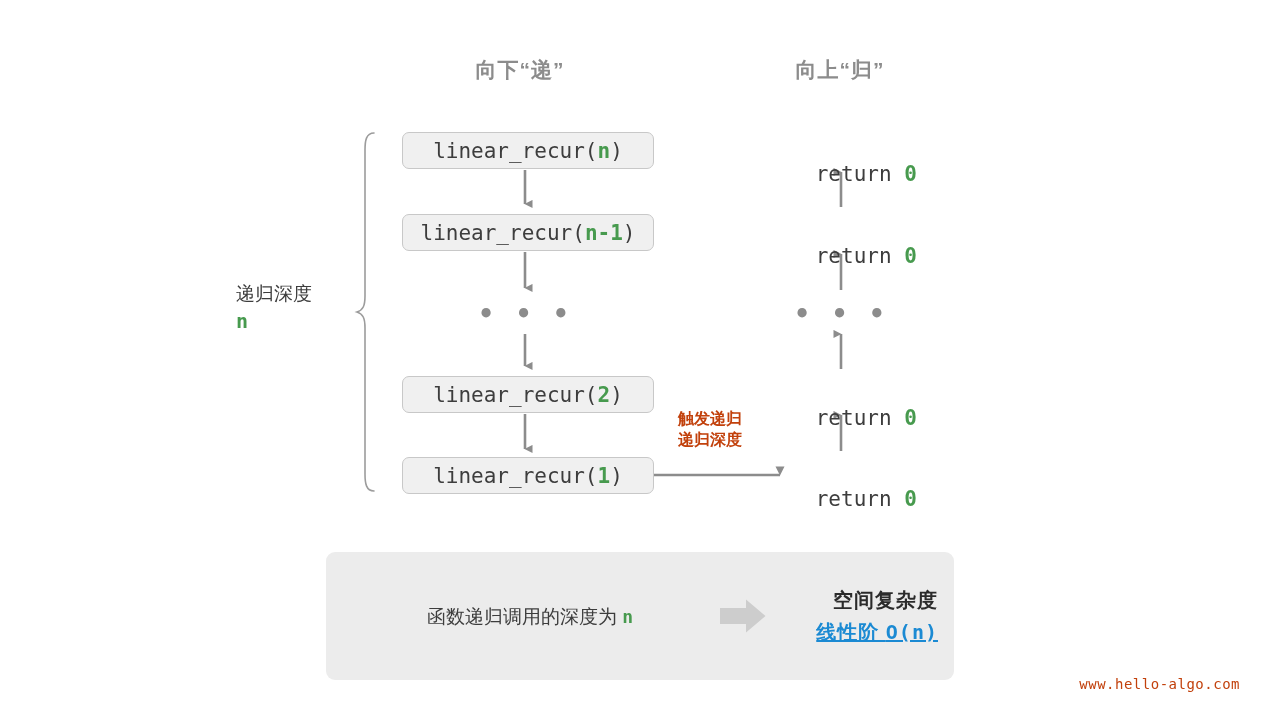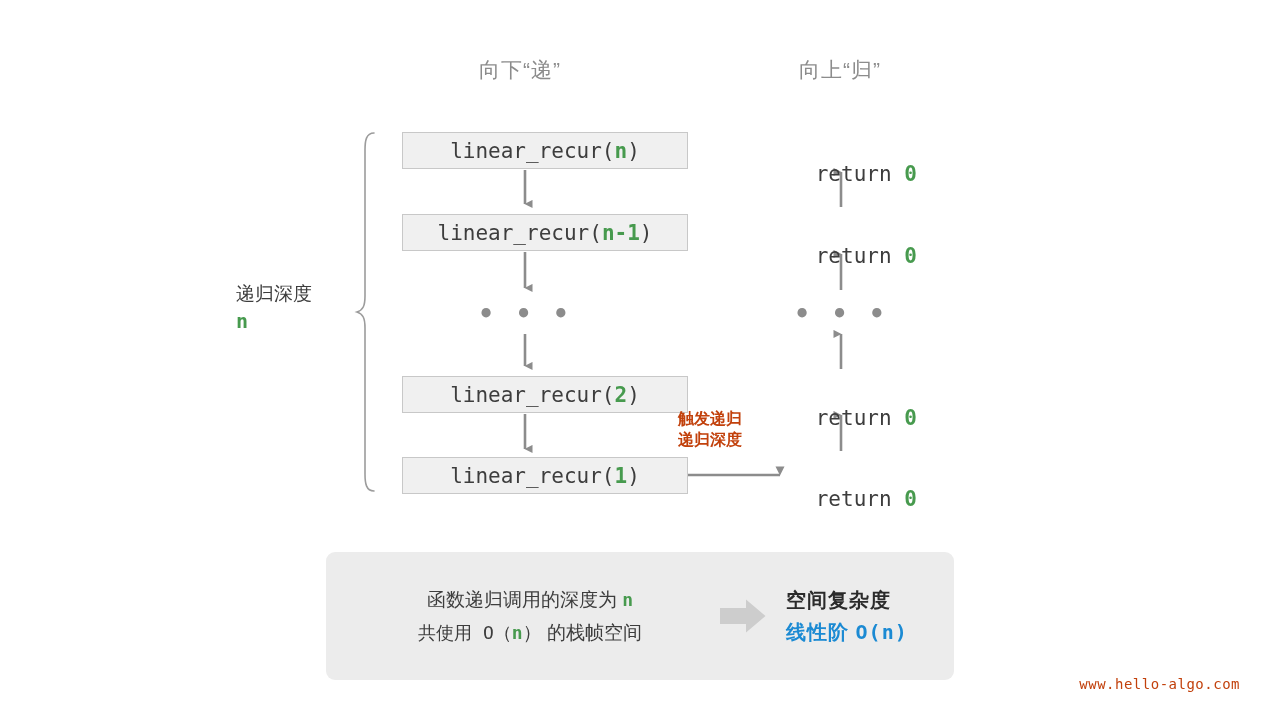--- a/index.html
+++ b/index.html
@@ -16,36 +16,36 @@
     width: 1280px;
     height: 720px;
     background: #ffffff;
     overflow: hidden;
   }
   .abs { position: absolute; }
 
   
   .col-header {
     font-size: 21px;
-    font-weight: normal;
+    font-weight: bold;
     color: #8c8c8c;
     letter-spacing: 1px;
     white-space: nowrap;
     text-align: right;
     transform: translateX(-50%);
   }
 
   
   .call-box {
     box-sizing: border-box;
-    width: 286px;
+    width: 252px;
     height: 37px;
     background: #f0f0f0;
     border: 1.3px solid #c8c8c8;
-    border-radius: 0;
+    border-radius: 7px;
     font-family: "DejaVu Sans Mono", "Liberation Mono", monospace;
     font-size: 21px;
     color: #3d3d3d;
     display: flex;
     align-items: center;
     justify-content: center;
     white-space: pre;
     letter-spacing: 0px;
   }
   .call-box .arg {
@@ -143,39 +143,40 @@
   }
   .summary-arrow-wrap {
     flex: 0 0 auto;
     width: 86px;
     display: flex;
     align-items: center;
     justify-content: center;
   }
   .summary-right {
     flex: 1 1 auto;
-    text-align: left;
+    text-align: right;
     padding-right: 16px;
   }
   .summary-right .title {
     display: block;
     font-size: 20px;
     font-weight: bold;
     color: #2b2b2b;
     line-height: 32px;
     letter-spacing: 1px;
   }
   .summary-right .value {
     display: block;
     font-size: 20px;
     font-weight: bold;
     color: #1b8ad3;
     line-height: 32px;
     letter-spacing: 1px;
     white-space: pre;
+    text-decoration: underline;
   }
   .summary-right .value .mono {
     font-family: "DejaVu Sans Mono", "Liberation Mono", monospace;
   }
 
   
   .watermark {
     font-family: "DejaVu Sans Mono", "Liberation Mono", monospace;
     font-size: 14px;
     color: #c2410c;
@@ -299,21 +300,20 @@
 
   <div class="abs trigger-note" style="left:710px; top:408px;">
     <span>触发递归</span><br>
     <span>递归深度</span>
   </div>
 
   <div class="abs summary" style="left:326px; top:552px; width:628px; height:128px;">
 
     <div class="summary-left">
       <span class="ln"><span>函数递归调用的深度为 </span><span class="g">n</span></span>
-      <span class="ln"><span class="mono">共使用 O（</span><span class="g">n</span><span>） 的栈帧空间</span></span>
     </div>
 
     <div class="summary-arrow-wrap">
       <svg width="46" height="34" viewBox="0 0 46 34">
         <path d="M0,9 L26,9 L26,0.5 L45.5,17 L26,33.5 L26,25 L0,25 Z" fill="#cdcdcd"></path>
       </svg>
     </div>
 
     <div class="summary-right">
       <span class="title">空间复杂度</span>

